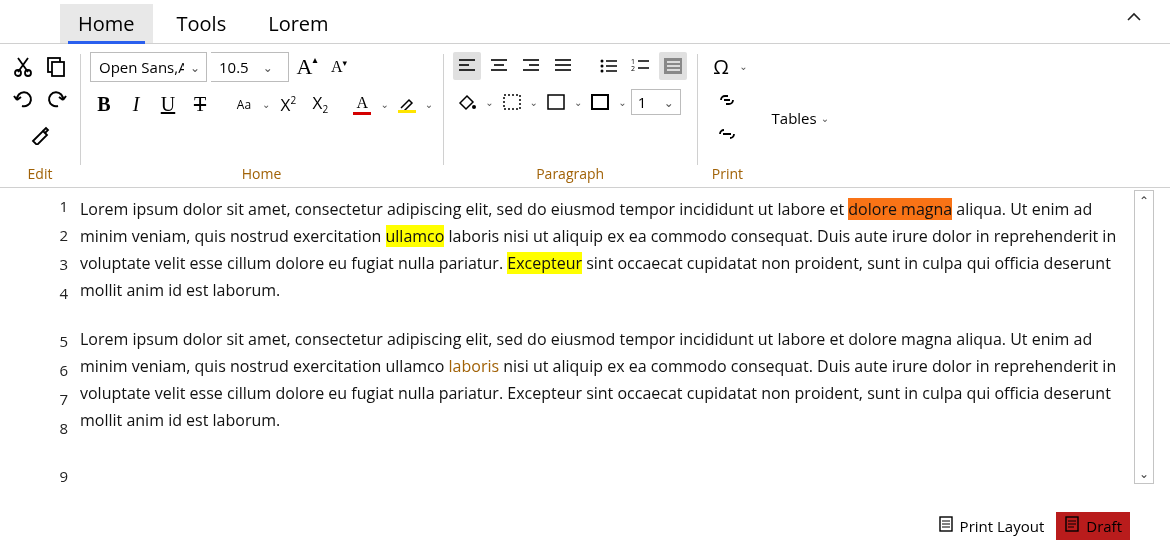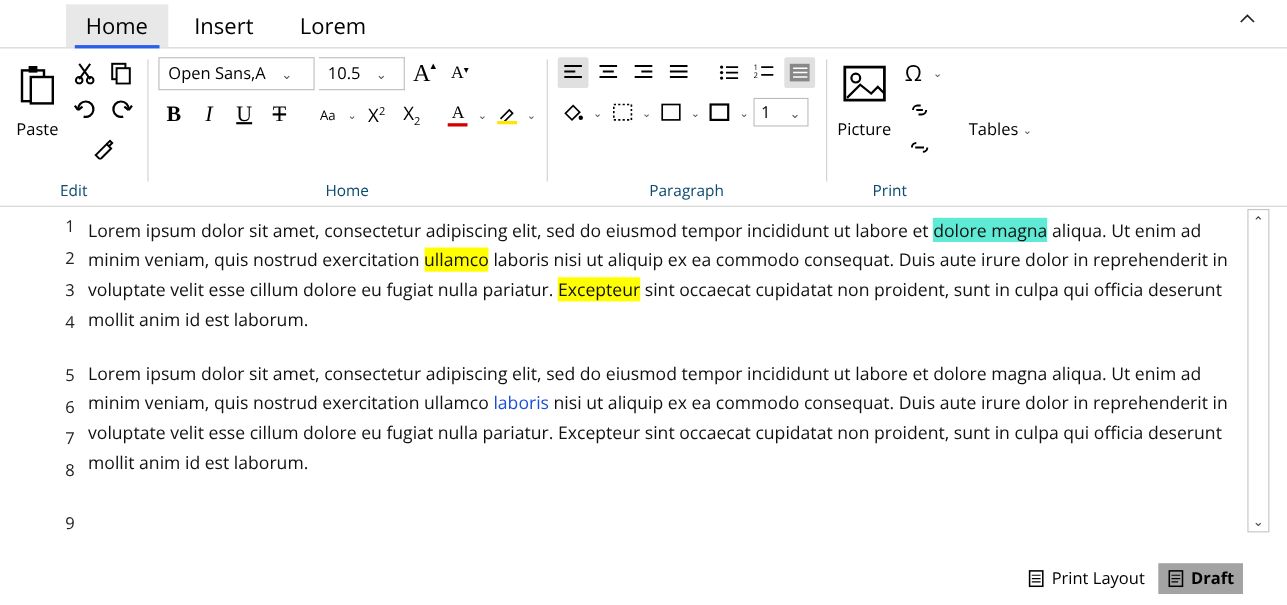--- a/index.html
+++ b/index.html
@@ -11,92 +11,82 @@
   .tab { padding:6px 18px 6px; font-size:20px; cursor:pointer; position:relative; }
   .tab.active { background:#e8e8e8; }
   .tab.active::after { content:""; position:absolute; left:8px; right:8px; bottom:-1px; height:3px; background:#2a5fee; }
   .collapse-chevron { position:absolute; right:28px; top:8px; font-size:16px; cursor:pointer; }
 
   
   .ribbon { display:flex; border-bottom:1px solid #d0d0d0; padding:4px 0 0 0; }
   .group { display:flex; flex-direction:column; align-items:center; padding:4px 10px 2px; position:relative; }
   .group + .group::before { content:""; position:absolute; left:0; top:6px; bottom:22px; width:1px; background:#d0d0d0; }
   .group-body { display:flex; align-items:flex-start; gap:6px; min-height:110px; }
-  .group-label { font-size:14px; color:#0c4a6e; padding:2px 0 2px; }
+  .group-label { font-size:14px; color:#a16207; padding:2px 0 2px; }
 
   .col { display:flex; flex-direction:column; gap:6px; align-items:center; }
   .row { display:flex; gap:4px; align-items:center; }
   .icon-btn { width:28px; height:28px; display:flex; align-items:center; justify-content:center; cursor:pointer; border-radius:2px; }
   .icon-btn.big { width:48px; height:48px; }
   .icon-btn.sel { background:#e0e0e0; }
   .icon-btn svg { display:block; }
 
   .field { display:flex; align-items:center; border:1px solid #bcbcbc; height:30px; font-size:15px; background:#fff; }
   .field .txt { padding:0 8px; white-space:nowrap; overflow:hidden; }
   .field .chev { padding:0 6px; font-size:12px; color:#555; cursor:pointer; }
-  .fname { width:142px; }
+  .fname { width:117px; }
   .fsize { width:78px; border-left:0; }
 
   .bold { font-weight:bold; font-family:"Times New Roman",serif; font-size:20px; }
   .ital { font-style:italic; font-family:"Times New Roman",serif; font-size:20px; }
   .under { text-decoration:underline; font-family:"Times New Roman",serif; font-size:20px; }
   .strike { text-decoration:line-through; font-family:"Times New Roman",serif; font-size:20px; }
   .paste-label { font-size:15px; margin-top:2px; }
   .pic-label { font-size:15px; margin-top:2px; }
 
   .tools-btn { display:flex; align-items:center; gap:4px; padding:6px 10px; cursor:pointer; font-size:15px; align-self:center; margin-left:4px; }
 
   
   .doc-wrap { display:flex; position:relative; height:298px; }
   .lines { width:80px; display:flex; flex-direction:column; align-items:flex-end; padding:8px 12px 0 0; font-size:15px; color:#222; gap:9px; }
   .doc { flex:1; padding:8px 40px 0 0; font-size:16px; line-height:27px; color:#111; overflow:hidden; }
   .doc p { margin:0 0 22px 0; }
   .hl-y { background:#ffff00; }
-  .hl-o { background:#5eead4; }
-  .orange-txt { color:#1d4ed8; }
+  .hl-o { background:#f97316; }
+  .orange-txt { color:#a16207; }
   .bold-txt { font-weight:normal; }
 
   .vscroll { position:absolute; right:16px; top:2px; bottom:2px; width:20px; border:1px solid #c4c4c4; display:flex; flex-direction:column; align-items:center; justify-content:space-between; }
   .vscroll .arr { font-size:12px; color:#444; cursor:pointer; padding:1px 0; }
 
   
   .status { position:absolute; bottom:10px; right:40px; display:flex; gap:4px; font-size:15px; align-items:center; }
-  .status .sbtn { display:flex; align-items:center; gap:6px; padding:4px 8px; cursor:pointer; }
-  .status .sbtn.sel { background:#a3a3a3;font-weight:bold; }
+  .status .sbtn { display:flex; gap:6px; padding:4px 8px; cursor:pointer; }
+  .status .sbtn.sel { background:#b91c1c; }
 
   .chev-sm { font-size:10px; color:#555; }
 </style>
 </head>
 <body>
 
 <div class="tabs">
   <div class="tab active">Home</div>
-  <div class="tab">Insert</div>
+  <div class="tab">Tools</div>
   <div class="tab">Lorem</div>
   <div class="collapse-chevron">
     <svg width="16" height="16" viewBox="0 0 16 16">
         <path d="M2 11 L8 5 L14 11" fill="none" stroke="#222" stroke-width="1.6"></path>
       </svg>
   </div>
 </div>
 
 <div class="ribbon">
 
   <div class="group">
     <div class="group-body">
-      <div class="col" style="align-items:center">
-        <div class="icon-btn big">
-          <svg width="40" height="40" viewBox="0 0 40 40">
-              <rect x="6" y="8" width="20" height="28" fill="none" stroke="#000" stroke-width="2.2"></rect>
-              <rect x="12" y="4" width="8" height="6" fill="#000"></rect>
-              <rect x="14" y="14" width="20" height="24" fill="#fff" stroke="#000" stroke-width="2.2"></rect>
-            </svg>
-        </div>
-        <div class="paste-label">Paste</div>
-      </div>
       <div class="col">
         <div class="row">
           <div class="icon-btn">
             <svg width="22" height="22" viewBox="0 0 22 22">
                 <path d="M5 3 L15 17 M15 3 L5 17" stroke="#000" stroke-width="1.8" fill="none"></path>
                 <circle cx="5" cy="18" r="3" fill="none" stroke="#000" stroke-width="1.8"></circle>
                 <circle cx="15" cy="18" r="3" fill="none" stroke="#000" stroke-width="1.8"></circle>
               </svg>
           </div>
           <div class="icon-btn">
@@ -286,30 +276,20 @@
           <span class="txt" style="padding:0 6px;flex:1">1</span>
           <span class="chev">⌄</span>
         </div>
       </div>
     </div>
     <div class="group-label">Paragraph</div>
   </div>
 
   <div class="group">
     <div class="group-body">
-      <div class="col" style="align-items:center">
-        <div class="icon-btn big">
-          <svg width="40" height="34" viewBox="0 0 40 34">
-              <rect x="2" y="2" width="36" height="30" fill="none" stroke="#000" stroke-width="2.5"></rect>
-              <circle cx="12" cy="12" r="4" fill="none" stroke="#000" stroke-width="2"></circle>
-              <path d="M4 30 L16 18 L26 26 L32 20 L38 26" fill="none" stroke="#000" stroke-width="2"></path>
-            </svg>
-        </div>
-        <div class="pic-label">Picture</div>
-      </div>
       <div class="col">
         <div class="row">
           <div class="icon-btn">
               <span style="font-size:20px">Ω</span>
             </div>
           <span class="chev-sm">⌄</span>
         </div>
         <div class="icon-btn">
           <svg width="22" height="18" viewBox="0 0 22 18">
               <path d="M5 9 A4 4 0 0 1 9 5 L12 5 M17 9 A4 4 0 0 1 13 13 L10 13 M8 9 L14 9" fill="none" stroke="#000" stroke-width="1.8"></path>

